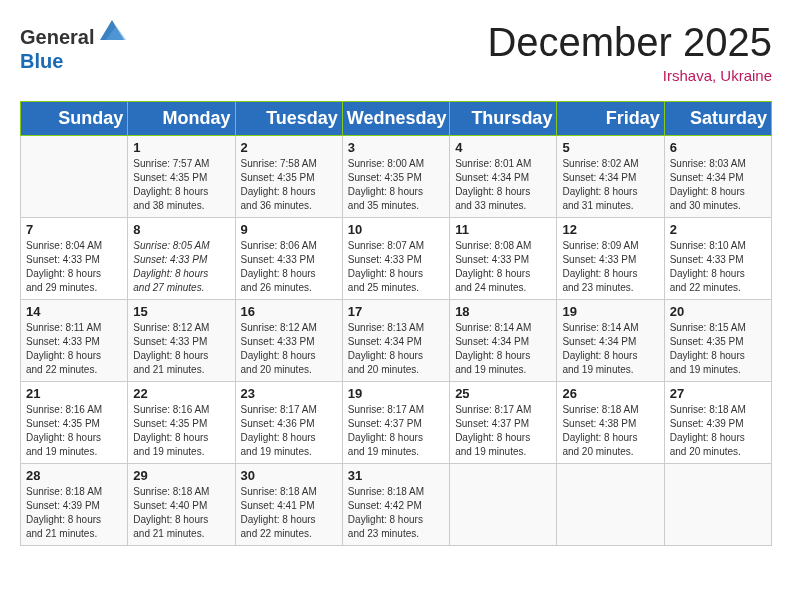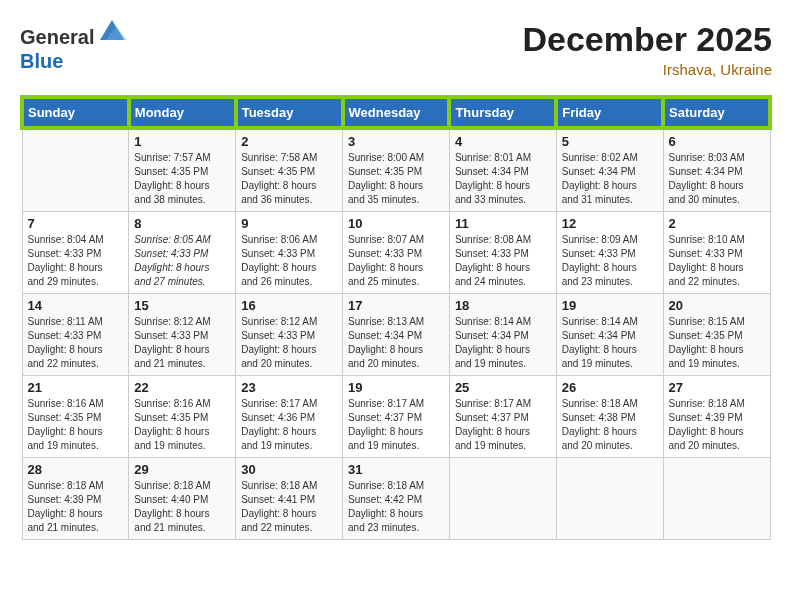--- a/index.html
+++ b/index.html
@@ -30,42 +30,42 @@
     .logo-icon {
       width: 32px;
       height: 28px;
       margin-left: 2px;
       margin-top: -4px;
     }
     .title-block {
       text-align: right;
     }
     .month-title {
-      font-size: 34px;
-      font-weight: bold;
+      font-size: 40px;
+      font-weight: normal;
       color: #222;
     }
     .location {
       font-size: 15px;
-      color: #a16207;
+      color: #be185d;
       margin-top: 2px;
     }
     table {
       width: 100%;
       border-collapse: collapse;
       table-layout: fixed;
     }
     thead tr th {
       background-color: #2a6fbd;
       color: #fff;
-      font-size: 13px;
+      font-size: 18px;
       font-weight: bold;
       padding: 6px 4px;
-      text-align: left;
-      border: 4px solid #84cc16;
+      text-align: right;
+      border: 1px solid #84cc16;
     }
     tbody tr td {
       border: 1px solid #ccc;
       vertical-align: top;
       padding: 4px 5px;
       font-size: 10.5px;
       color: #333;
       height: 80px;
     }
     .day-num {

